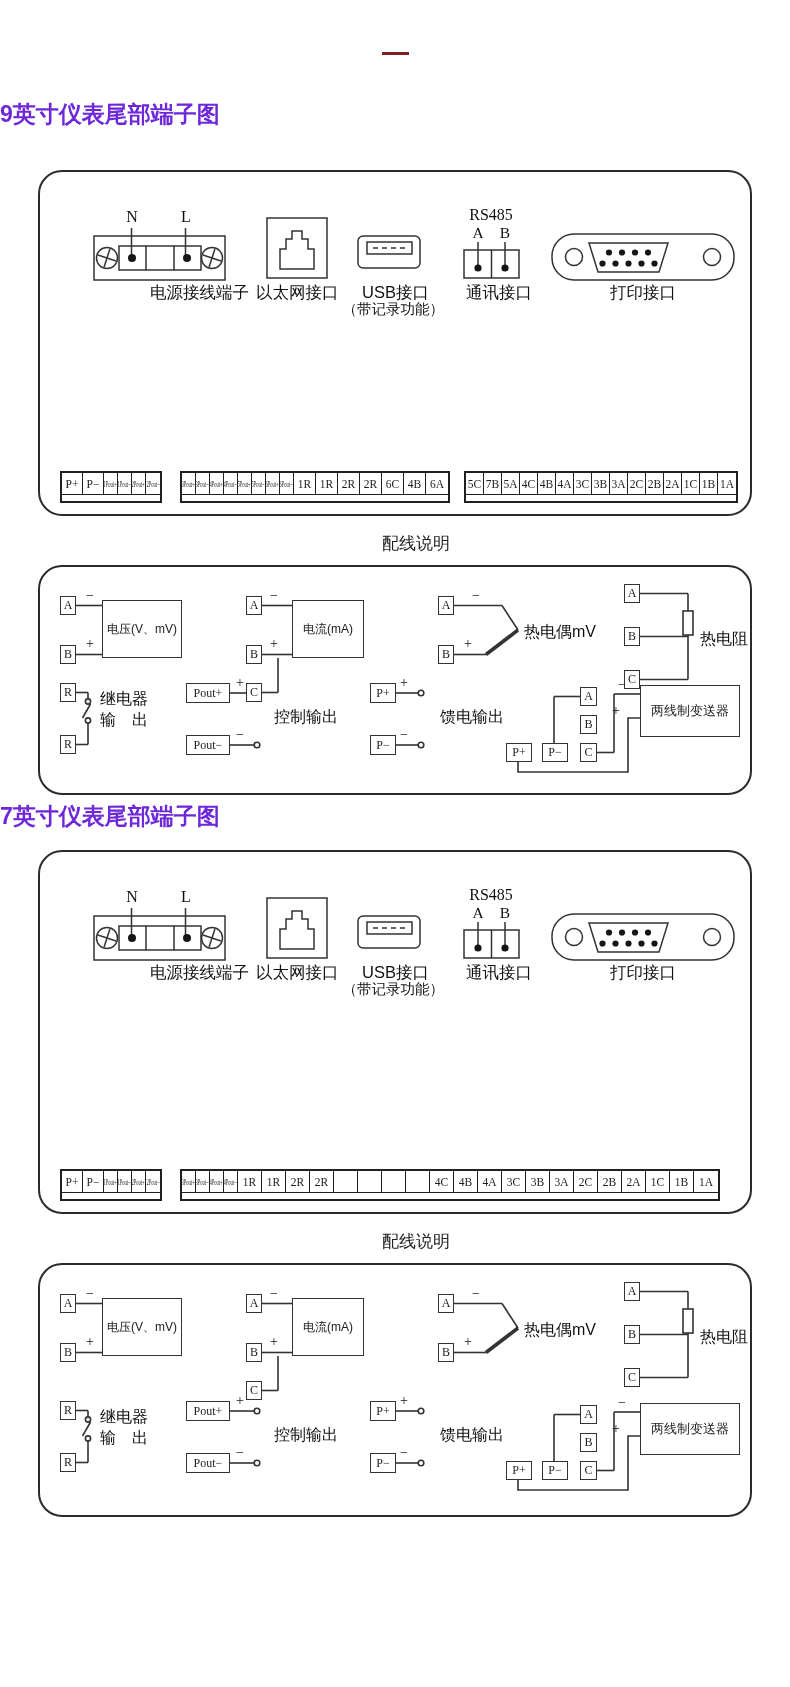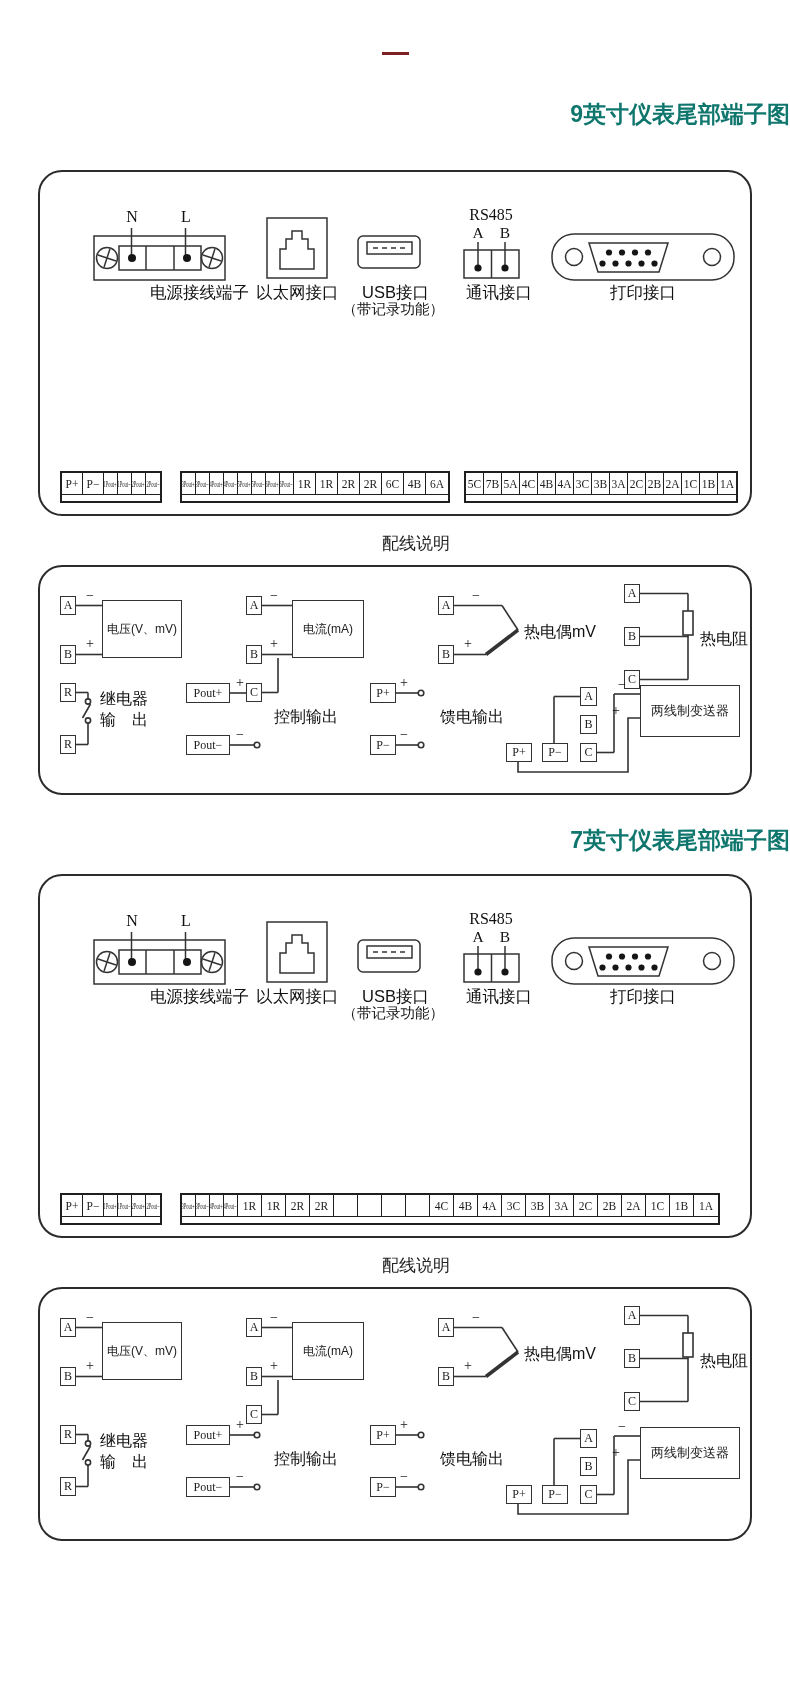--- a/index.html
+++ b/index.html
@@ -1,21 +1,21 @@
 <!DOCTYPE html>
 <html><head>
 <meta charset="utf-8">
 <style>
   html,body{margin:0;padding:0;background:#fff;}
   .page{position:relative;width:790px;min-height:1687px;margin:0 auto;background:#fff;
         font-family:"Liberation Sans",sans-serif;color:#1c1c1c;overflow:hidden;}
   h1.title{margin:52px 0 0;text-align:center;font-size:94px;line-height:1.05;
            font-weight:900;letter-spacing:3px;color:#242424;}
   .divider{width:27px;height:3px;background:#7e2022;margin:52px auto 0;}
-  h2.sec{margin:44px 0 0;text-align:right;font-size:23px;font-weight:600;color:#0f766e;}
+  h2.sec{margin:44px 0 0;text-align:left;font-size:23px;font-weight:600;color:#6d28d9;}
   .panel{position:relative;width:710px;margin:30px auto 0;border:2px solid #2b2b2b;
          border-radius:24px;background:#fff;box-sizing:content-box;}
   .p-conn{height:342px;margin-top:40px;}
   .p-conn7{height:360px;margin-top:18px;}
   .p-wire{height:226px;margin-top:10px;}
   .note{margin:16px 0 0 42px;font-size:17px;color:#222;text-align:center;}
   .t{position:absolute;white-space:nowrap;color:#111;}
   .ctr{text-align:center;}
   .serif{font-family:"Liberation Serif",serif;}
   .clabel{position:absolute;font-size:16.5px;text-align:right;color:#111;white-space:nowrap;}
@@ -285,21 +285,21 @@
     <div class="tb" style="left:466px;top:176px;width:26px;height:19px">P+</div>
     <div class="tb" style="left:502px;top:176px;width:26px;height:19px">P−</div>
     <div class="tb" style="left:540px;top:120px;width:17px;height:19px">A</div>
     <div class="tb" style="left:540px;top:148px;width:17px;height:19px">B</div>
     <div class="tb" style="left:540px;top:176px;width:17px;height:19px">C</div>
     <span class="sign" style="left:578px;top:110px">−</span>
     <span class="sign" style="left:572px;top:136px">+</span>
     <div class="dev" style="left:600px;top:118px;width:100px;height:52px;font-size:13px">两线制变送器</div>
   </section>
 
-  <h2 class="sec" style="margin-top:30px">7英寸仪表尾部端子图</h2>
+  <h2 class="sec" style="margin-top:6px">7英寸仪表尾部端子图</h2>
 
   <section class="panel p-conn p-conn7">
     <svg class="icon" style="left:50px;top:30px" width="140" height="80" viewBox="0 0 140 80">
       <line x1="41.5" y1="26" x2="41.5" y2="54"></line>
         <line x1="95.5" y1="26" x2="95.5" y2="54"></line>
       <rect x="4" y="34" width="131" height="44"></rect>
       <circle cx="17" cy="56" r="10.5"></circle>
       <line x1="17" y1="46.5" x2="17" y2="65.5" transform="rotate(18 17 56)"></line>
       <line x1="7.5" y1="56" x2="26.5" y2="56" transform="rotate(18 17 56)"></line>
       <circle cx="122" cy="56" r="10.5"></circle>

